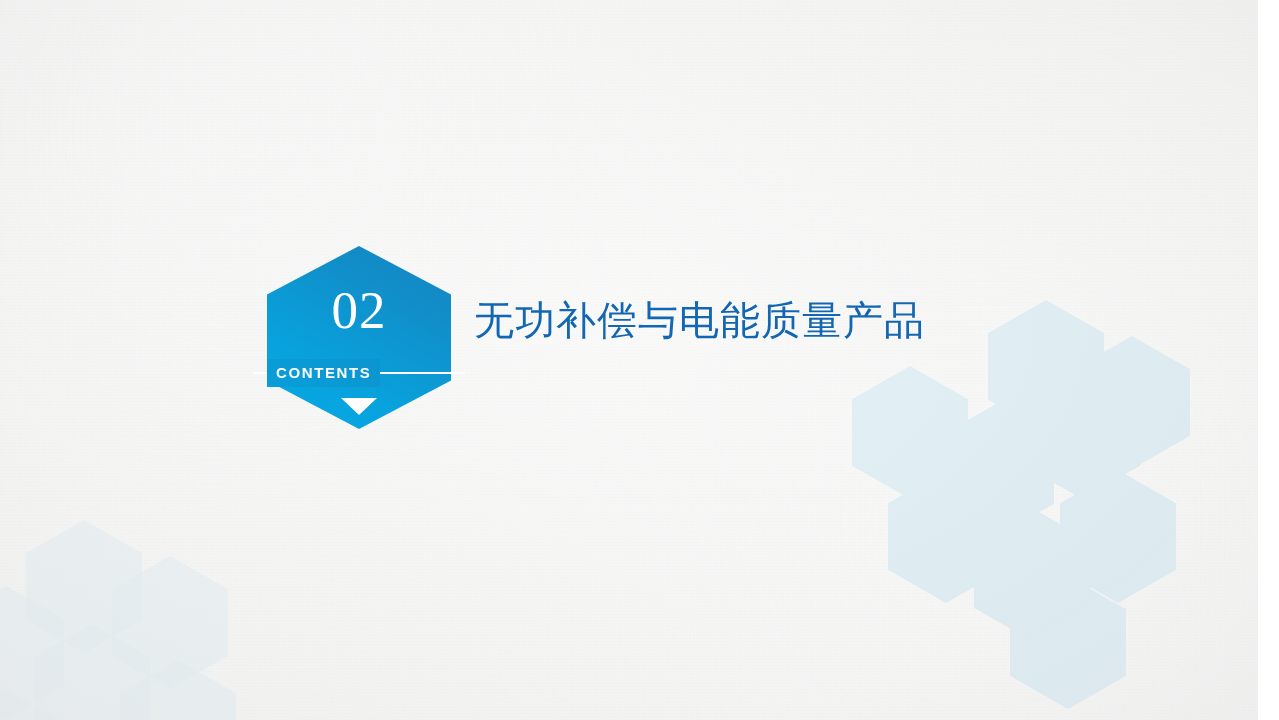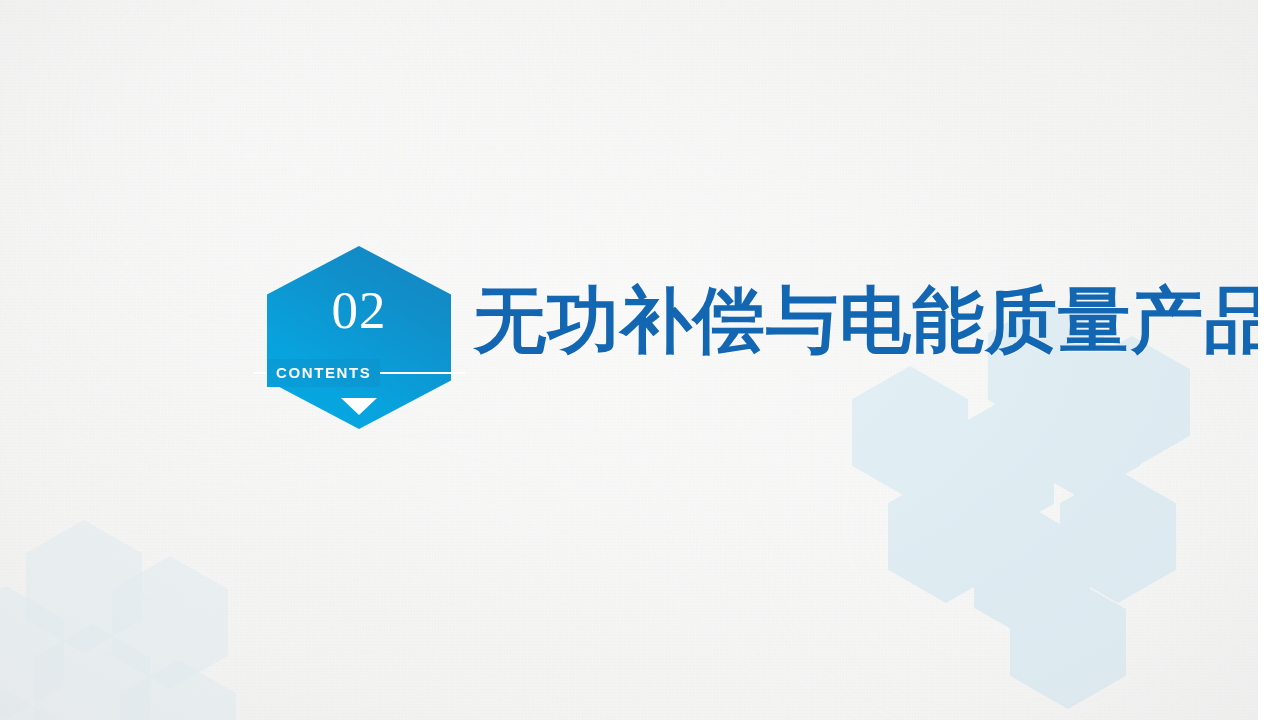--- a/index.html
+++ b/index.html
@@ -132,23 +132,23 @@
     border-left: 18px solid transparent;
     border-right: 18px solid transparent;
     border-top: 17px solid #ffffff;
   }
 
   
   #section-title {
     position: absolute;
     left: 474px;
     top: 287px;
-    font-size: 72px;
+    font-size: 40px;
     line-height: 66px;
-    font-weight: bold;
+    font-weight: normal;
     color: #1266b2;
     letter-spacing: 1px;
     white-space: nowrap;
     text-shadow: 0 1px 1px rgba(255,255,255,.55);
   }
 </style>
 </head>
 <body>
 
 <div id="slide">

